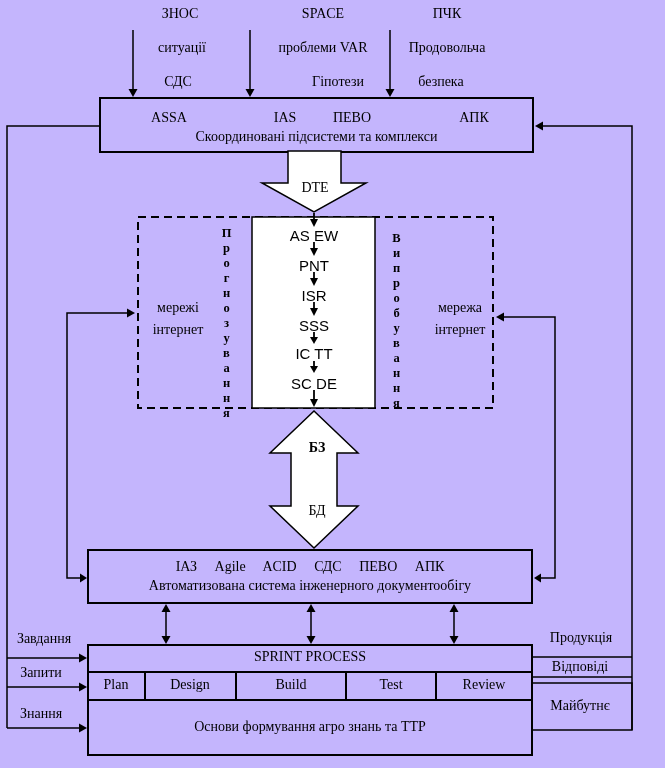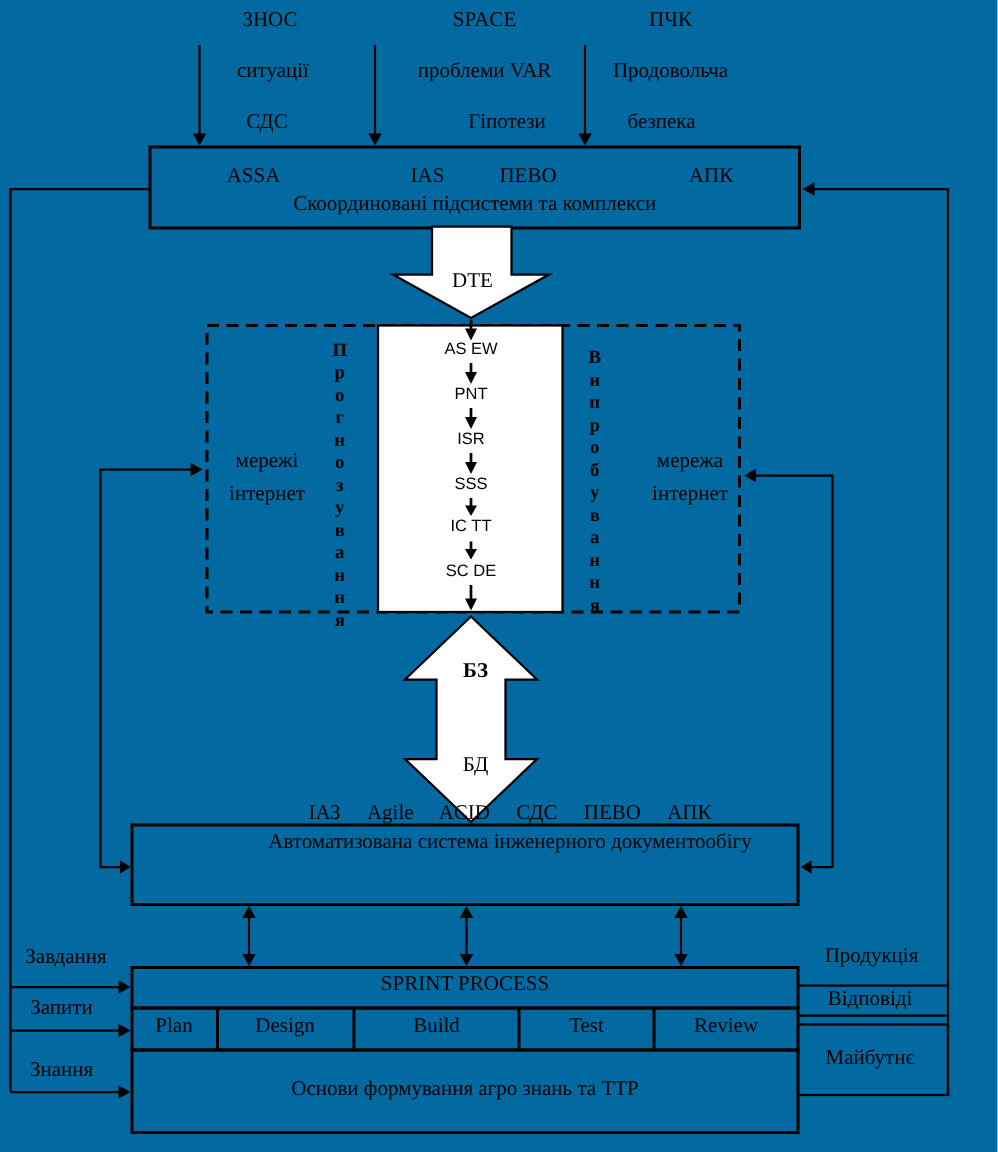--- a/index.html
+++ b/index.html
@@ -1,21 +1,21 @@
 <!DOCTYPE html>
 <html><head>
 <meta charset="utf-8">
 <style>
   html,body{margin:0;padding:0;background:#fff;}
-  #canvas{position:relative;width:665px;height:768px;background:#0369a1;overflow:hidden;
+  #canvas{position:relative;width:665px;height:768px;background:#c4b5fd;overflow:hidden;
           font-family:"Liberation Serif",serif;color:#000;}
   #wires{position:absolute;left:0;top:0;}
   .lbl{position:absolute;font-size:14px;white-space:nowrap;line-height:1.2;}
   .ctr{transform:translateX(-50%);}
-  .sans{font-family:"Liberation Sans",sans-serif;font-size:11px;}
+  .sans{font-family:"Liberation Sans",sans-serif;font-size:15px;}
   .vword{position:absolute;writing-mode:vertical-rl;text-orientation:upright;
          font-weight:bold;font-size:12.5px;letter-spacing:1px;line-height:1;}
   .wrap2{position:absolute;width:66px;text-align:center;font-size:14px;line-height:1.6;white-space:normal;}
   .boxtext{position:absolute;display:flex;flex-direction:column;align-items:center;
            justify-content:center;text-align:center;font-size:14px;line-height:1.35;}
   .ws{word-spacing:14px;}
 </style>
 </head>
 <body>
 
@@ -142,21 +142,21 @@
   <div class="lbl ctr sans" style="left:314px;top:287px;">ISR</div>
   <div class="lbl ctr sans" style="left:314px;top:317px;">SSS</div>
   <div class="lbl ctr sans" style="left:314px;top:345px;">IC TT</div>
   <div class="lbl ctr sans" style="left:314px;top:375px;">SC DE</div>
   <div class="vword" style="left:390px;top:231px;">Випробування</div>
   <div class="wrap2" style="left:427px;top:297px;">мережа інтернет</div>
 
   <div class="lbl ctr" style="left:317px;top:440px;font-weight:bold;">БЗ</div>
   <div class="lbl ctr" style="left:317px;top:503px;">БД</div>
 
-  <div class="boxtext" style="left:88px;top:526px;width:444px;height:53px;padding-left:30px;">
+  <div class="boxtext" style="left:88px;top:550px;width:444px;height:53px;">
     <div class="ws">ІАЗ Agile ACID СДС ПЕВО АПК</div>
     <div>Автоматизована система інженерного документообігу</div>
   </div>
 
   <div class="lbl" style="left:88px;top:649px;width:444px;text-align:center;">SPRINT PROCESS</div>
   <div class="lbl ctr" style="left:116px;top:677px;">Plan</div>
   <div class="lbl ctr" style="left:190px;top:677px;">Design</div>
   <div class="lbl ctr" style="left:291px;top:677px;">Build</div>
   <div class="lbl ctr" style="left:391px;top:677px;">Test</div>
   <div class="lbl ctr" style="left:484px;top:677px;">Review</div>

